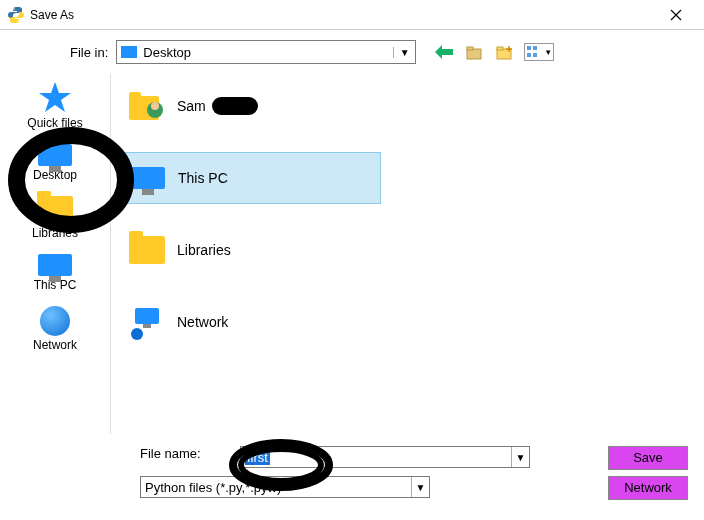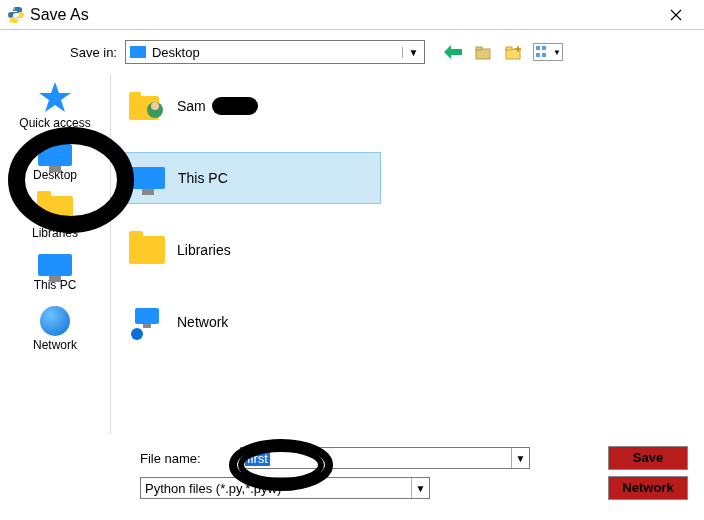--- a/index.html
+++ b/index.html
@@ -1,20 +1,20 @@
 <!DOCTYPE html>
 <html><head>
 <meta charset="utf-8">
 <style>
 * { box-sizing: border-box; margin: 0; padding: 0; font-family: "Segoe UI", Tahoma, sans-serif; }
 body { background: #fff; width: 704px; height: 520px; overflow: hidden; position: relative; }
 
 .titlebar { height: 30px; display: flex; align-items: center; padding: 0 8px; border-bottom: 1px solid #ccc; }
 .titlebar .app-icon { width: 16px; height: 16px; margin-right: 6px; }
-.titlebar .title { font-size: 16px; flex: 1; }
+.titlebar .title { font-size: 12px; flex: 1; }
 .titlebar .close { width: 40px; height: 28px; display: flex; align-items: center; justify-content: center; font-size: 14px; cursor: pointer; }
 
 .upper { display: flex; align-items: center; padding: 10px 8px 10px 70px; }
 .upper .lbl { font-size: 13px; margin-right: 8px; }
 .upper .combo { flex: 0 0 300px; height: 24px; border: 1px solid #7a7a7a; background: #fff; display: flex; align-items: center; padding: 0 4px; position: relative; }
 .upper .combo .mini-icon { width: 16px; height: 12px; background: #1e90ff; margin-right: 6px; }
 .upper .combo .txt { font-size: 13px; flex: 1; }
 .upper .combo .arrow { width: 18px; text-align: center; font-size: 10px; border-left: 1px solid #aaa; padding-left: 4px; }
 .upper .tools { display: flex; align-items: center; gap: 10px; margin-left: 18px; }
 .tool { width: 20px; height: 18px; display: flex; align-items: center; justify-content: center; }
@@ -24,25 +24,25 @@
 .side-item { display: flex; flex-direction: column; align-items: center; gap: 2px; width: 90px; position: relative; }
 .side-item .lbl { font-size: 12px; text-align: center; }
 
 .main { flex: 1; background: #fff; border-left: 1px solid #ddd; padding: 6px 10px; display: flex; flex-wrap: wrap; align-content: flex-start; gap: 20px 60px; }
 .item { display: flex; align-items: center; gap: 10px; width: 260px; height: 52px; padding: 0 6px; }
 .item.selected { background: #cde8f7; border: 1px solid #8fc9e9; }
 .item .ico { width: 40px; height: 40px; display:flex; align-items:center; justify-content:center; }
 .item .lbl { font-size: 14px; }
 
 .bottom { padding: 6px 16px 6px 140px; }
-.row { display: flex; align-items: center; margin: 6px 0; }
+.row { display: flex; margin: 6px 0; }
 .row .lbl { width: 100px; font-size: 13px; }
 .row .field { flex: 0 0 290px; height: 22px; border: 1px solid #7a7a7a; background: #fff; display: flex; align-items: center; position: relative; padding: 0 4px; }
 .row .field .arrow { position: absolute; right: 0; top: 0; bottom: 0; width: 18px; border-left: 1px solid #aaa; display: flex; align-items: center; justify-content: center; font-size: 10px; }
-.row .btn { width: 80px; height: 24px; border: 1px solid #888; background: #b91c1c; font-size: 13px; margin-left: auto; text-align: center; line-height: 22px; cursor: pointer; font-weight: bold; }
+.row .btn { width: 80px; height: 24px; border: 1px solid #888; background: #d946ef; font-size: 13px; margin-left: auto; text-align: center; line-height: 22px; cursor: pointer; }
 .row .field .val { font-size: 13px; }
 .row .field .sel { background: #1a72d8; color: #fff; padding: 0 2px; }
 
 .annot { position: absolute; pointer-events: none; }
 
 
 .star-icon { fill: #1e90ff; }
 .monitor { width: 34px; height: 22px; background: #1e90ff; border-radius: 2px; position: relative; }
 .monitor::after { content: ""; position: absolute; bottom: -6px; left: 11px; width: 12px; height: 6px; background: #888; }
 .folder { width: 36px; height: 28px; background: #ffca28; border-radius: 2px; position: relative; }
@@ -64,21 +64,21 @@
   </span>
   <span class="title">Save As</span>
   <div class="close">
     <svg width="12" height="12" viewBox="0 0 12 12">
         <path stroke="#000" stroke-width="1.2" d="M1 1 L11 11 M11 1 L1 11"></path>
       </svg>
   </div>
 </div>
 
 <div class="upper">
-  <span class="lbl">Save in:</span>
+  <span class="lbl">File in:</span>
   <div class="combo">
     <span class="mini-icon"></span>
     <span class="txt">Desktop</span>
     <span class="arrow">▼</span>
   </div>
   <div class="tools">
     <span class="tool">
         <svg width="18" height="14" viewBox="0 0 18 14">
           <path fill="#17b169" d="M0 7 L7 0 v4 h11 v6 H7 v4 Z"></path>
         </svg>
@@ -109,21 +109,21 @@
       </span>
   </div>
 </div>
 
 <div class="body">
   <div class="sidebar">
     <div class="side-item">
       <svg width="34" height="34" viewBox="0 0 34 34">
           <polygon class="star-icon" points="17,2 21,13 33,13 23,20 27,32 17,25 7,32 11,20 1,13 13,13"></polygon>
         </svg>
-      <span class="lbl">Quick access</span>
+      <span class="lbl">Quick files</span>
     </div>
     <div class="side-item">
       <div class="monitor"></div>
       <span class="lbl">Desktop</span>
     </div>
     <div class="side-item">
       <div class="folder" style="background:#ffca28;"></div>
       <span class="lbl">Libraries</span>
     </div>
     <div class="side-item">

